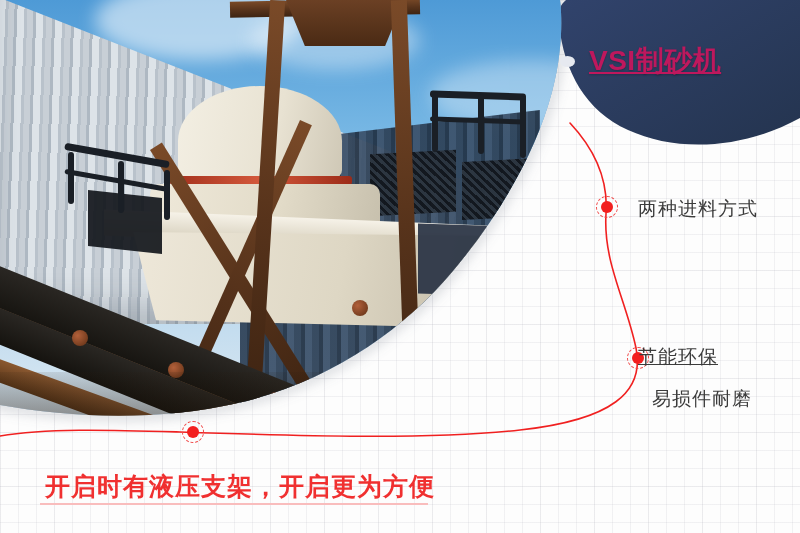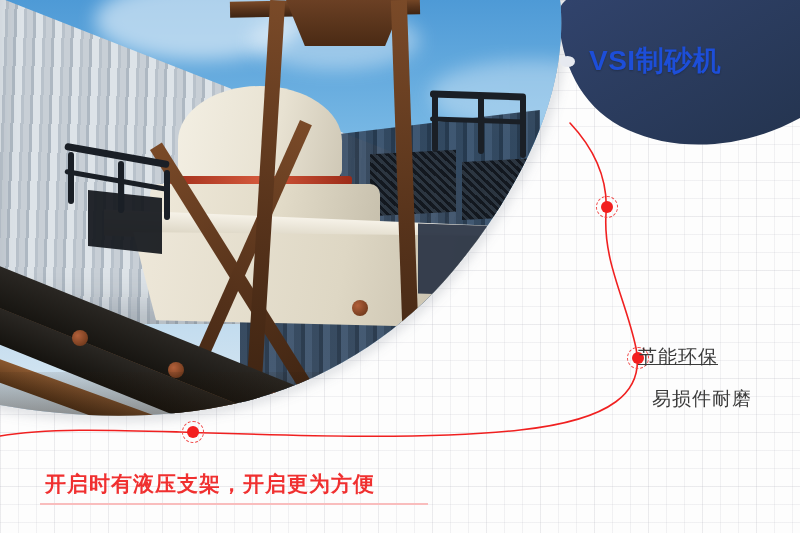--- a/index.html
+++ b/index.html
@@ -181,38 +181,39 @@
   
   #title-block{
     position:absolute;left:560px;top:42px;
     display:flex;align-items:center;gap:14px;
   }
   #title-bullet{
     width:15px;height:11px;border-radius:50%;
     background:#e6e9f0;flex:none;
   }
   #title-text{
-    color:#1d4ed8;font-size:28px;font-weight:bold;
+    color:#be185d;font-size:28px;font-weight:bold;
     letter-spacing:.5px;white-space:nowrap;
     text-shadow:0 1px 2px rgba(0,0,0,.22);
+    text-decoration:underline;
   }
 
   
   .feature-label{
     position:absolute;color:#3b3b3b;font-size:19px;
     white-space:nowrap;letter-spacing:1px;
   }
   #feature-1{left:638px;top:196px;}
   #feature-2{left:638px;top:344px;text-decoration:underline;}
   #feature-3{left:652px;top:386px;text-align:center;}
 
   
   #caption{
     position:absolute;left:45px;top:470px;
-    color:#f03030;font-size:21px;font-weight:bold;
+    color:#f03030;font-size:25px;font-weight:bold;
     letter-spacing:1px;white-space:nowrap;
   }
   #caption-rule{
     position:absolute;left:40px;top:503px;width:388px;height:2px;
     background:#f9bdbd;
   }
 
   
   .marker{position:absolute;width:22px;height:22px;}
   .marker .ring{
@@ -332,20 +333,21 @@
 
   <div id="title-block">
     <span id="title-bullet"></span>
     <span id="title-text">VSI制砂机</span>
   </div>
 
   <div class="marker" id="marker-feed">
     <span class="ring"></span>
     <span class="core"></span>
   </div>
+  <div class="feature-label" id="feature-1">两种进料方式</div>
 
   <div class="marker" id="marker-eco">
     <span class="ring"></span>
     <span class="core"></span>
   </div>
   <div class="feature-label" id="feature-2">节能环保</div>
   <div class="feature-label" id="feature-3">易损件耐磨</div>
 
   <div class="marker" id="marker-caption">
     <span class="ring"></span>

